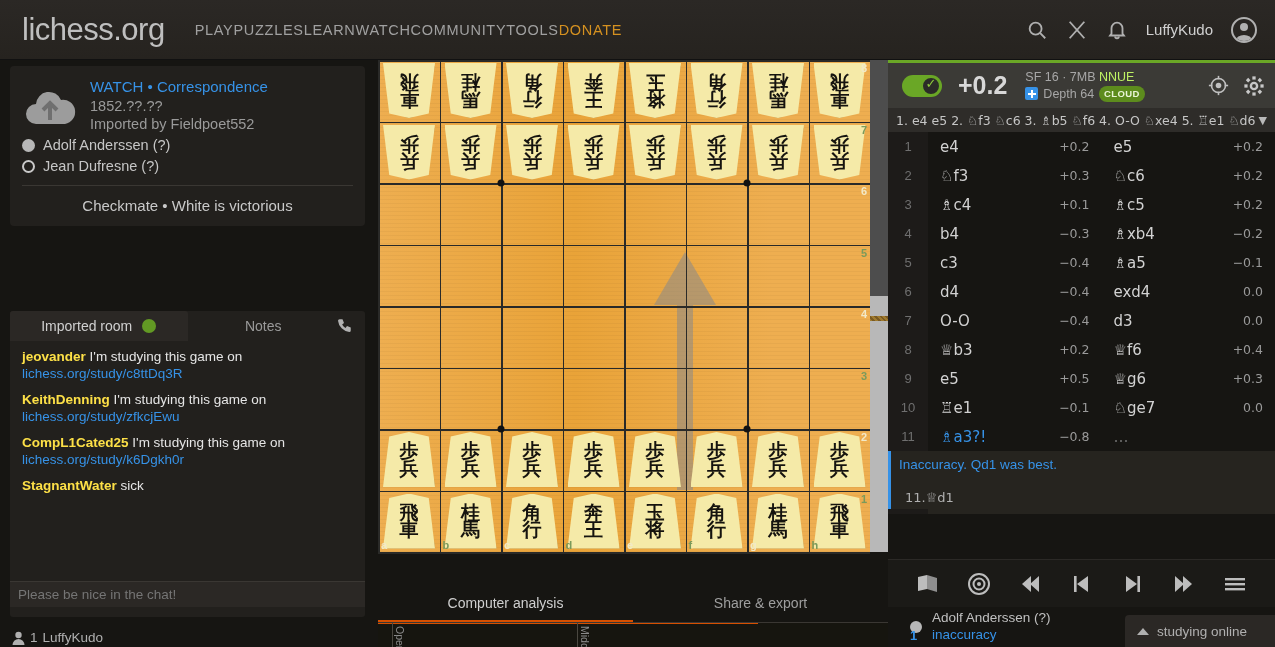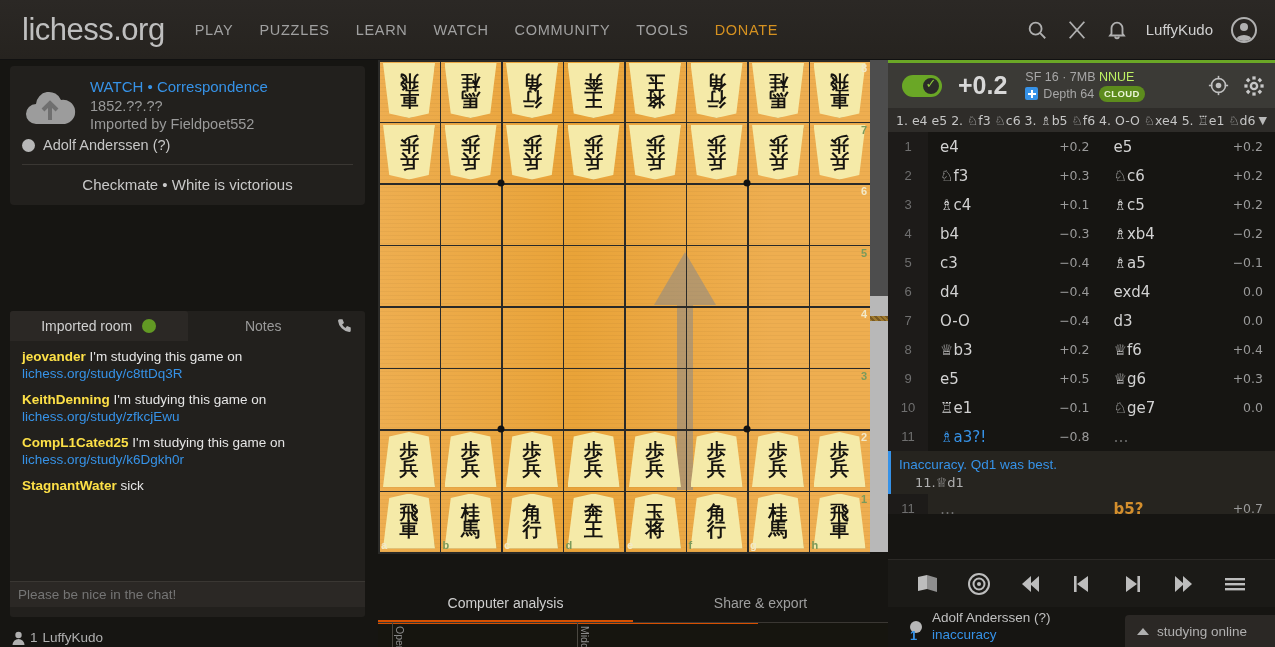--- a/index.html
+++ b/index.html
@@ -15,21 +15,21 @@
   #site-header {
     height: 60px; width: 1275px;
     background: linear-gradient(180deg,#2b2825 0%, #26231f 100%);
     display: flex; align-items: center;
     border-bottom: 1px solid #111;
   }
   .logo {
     font-size: 31px; color: #bfbfbf; font-weight: 400;
     margin-left: 22px; margin-right: 30px; letter-spacing: -0.5px;
   }
-  .nav { display: flex; align-items: center; gap: 26px; }
+  .nav { display: flex; align-items: center; }
   .nav-item {
     font-size: 14.5px; color: #a0a0a0; letter-spacing: 0.7px;
     cursor: pointer;
   }
   .nav-item.donate { color: #d59120; }
   .header-right {
     margin-left: auto; display: flex; align-items: center;
     gap: 18px; margin-right: 18px;
   }
   .hicon { width: 22px; height: 22px; fill: none; stroke: #b0b0b0; stroke-width: 2; }
@@ -251,21 +251,21 @@
 
   .comment {
     width: 387px; padding: 6px 0 4px 0; background: #26241f;
   }
   .comment-head {
     font-size: 13.5px; padding-left: 8px;
   }
   .comment.inacc { border-left: 3px solid #3692e7; }
   .comment.inacc .comment-head { color: #3692e7; }
   .comment-sub {
-    font-size: 13px; color: #b0b0b0; padding-left: 24px; margin-top: 3px;
+    font-size: 13px; color: #b0b0b0; padding-left: 14px; margin-top: 18px;
     font-family: "DejaVu Sans", sans-serif;
   }
 
   .ctrl-bar {
     position: absolute; bottom: 40px; left: 0; width: 387px; height: 48px;
     background: #1b1a17; display: flex; align-items: center;
     justify-content: space-around; padding: 0 14px;
     border-top: 1px solid #2b2926;
   }
   .ctrl-ic { width: 26px; height: 26px; cursor: pointer; }
@@ -338,20 +338,24 @@
           <div class="meta-title">
             <span class="imp">WATCH</span><span> • </span><span>Correspondence</span>
           </div>
           <div class="meta-date">1852.??.??</div>
           <div class="meta-by">Imported by Fieldpoet552</div>
         </div>
       </div>
       <div class="player-row">
         <span class="dot-w"></span>
         <span>Adolf Anderssen (?)</span>
+      </div>
+      <div class="player-row">
+        <span class="dot-b"></span>
+        <span>Jean Dufresne (?)</span>
       </div>
       <div class="meta-sep"></div>
       <div class="meta-result">Checkmate • White is victorious</div>
     </div>
 
     <div class="chat-box">
       <div class="chat-tabs">
         <div class="chat-tab active">
           <span>Imported room</span>
           <span class="green-dot"></span>

